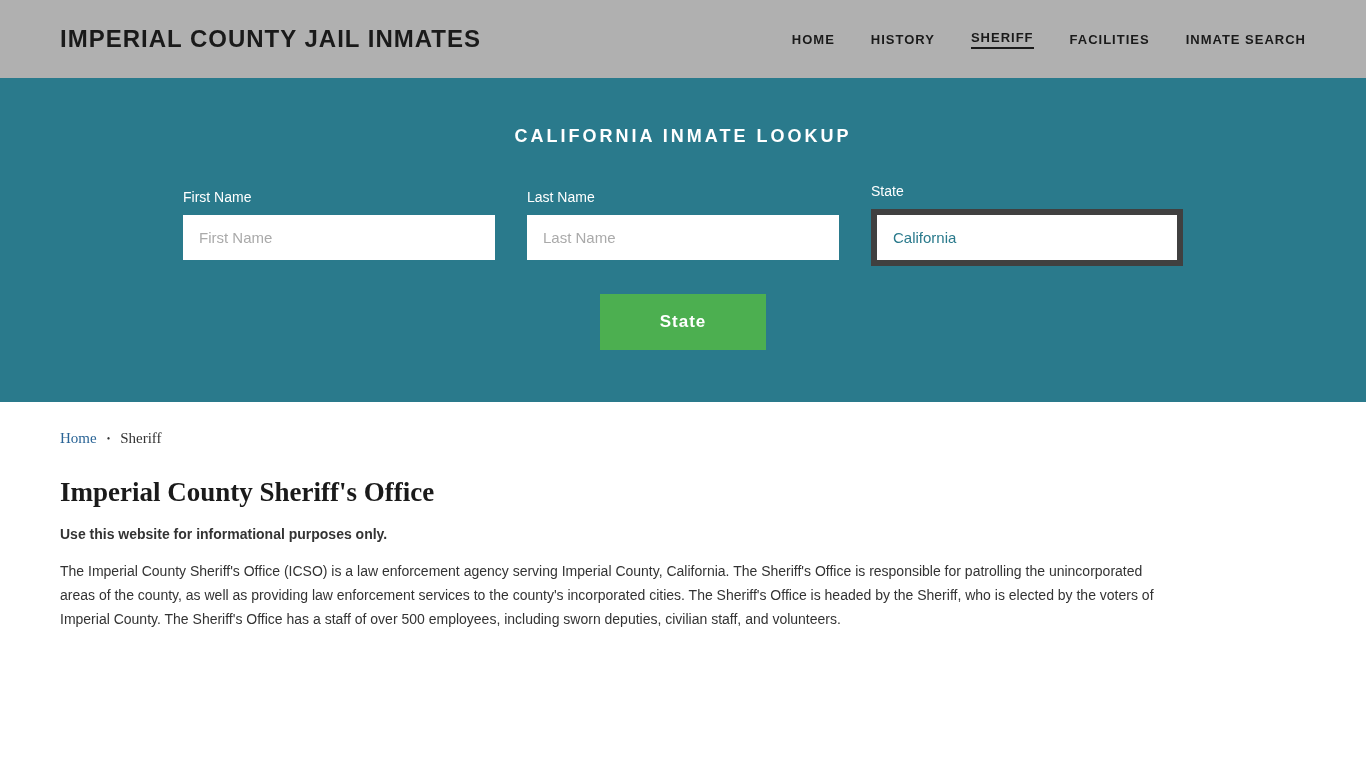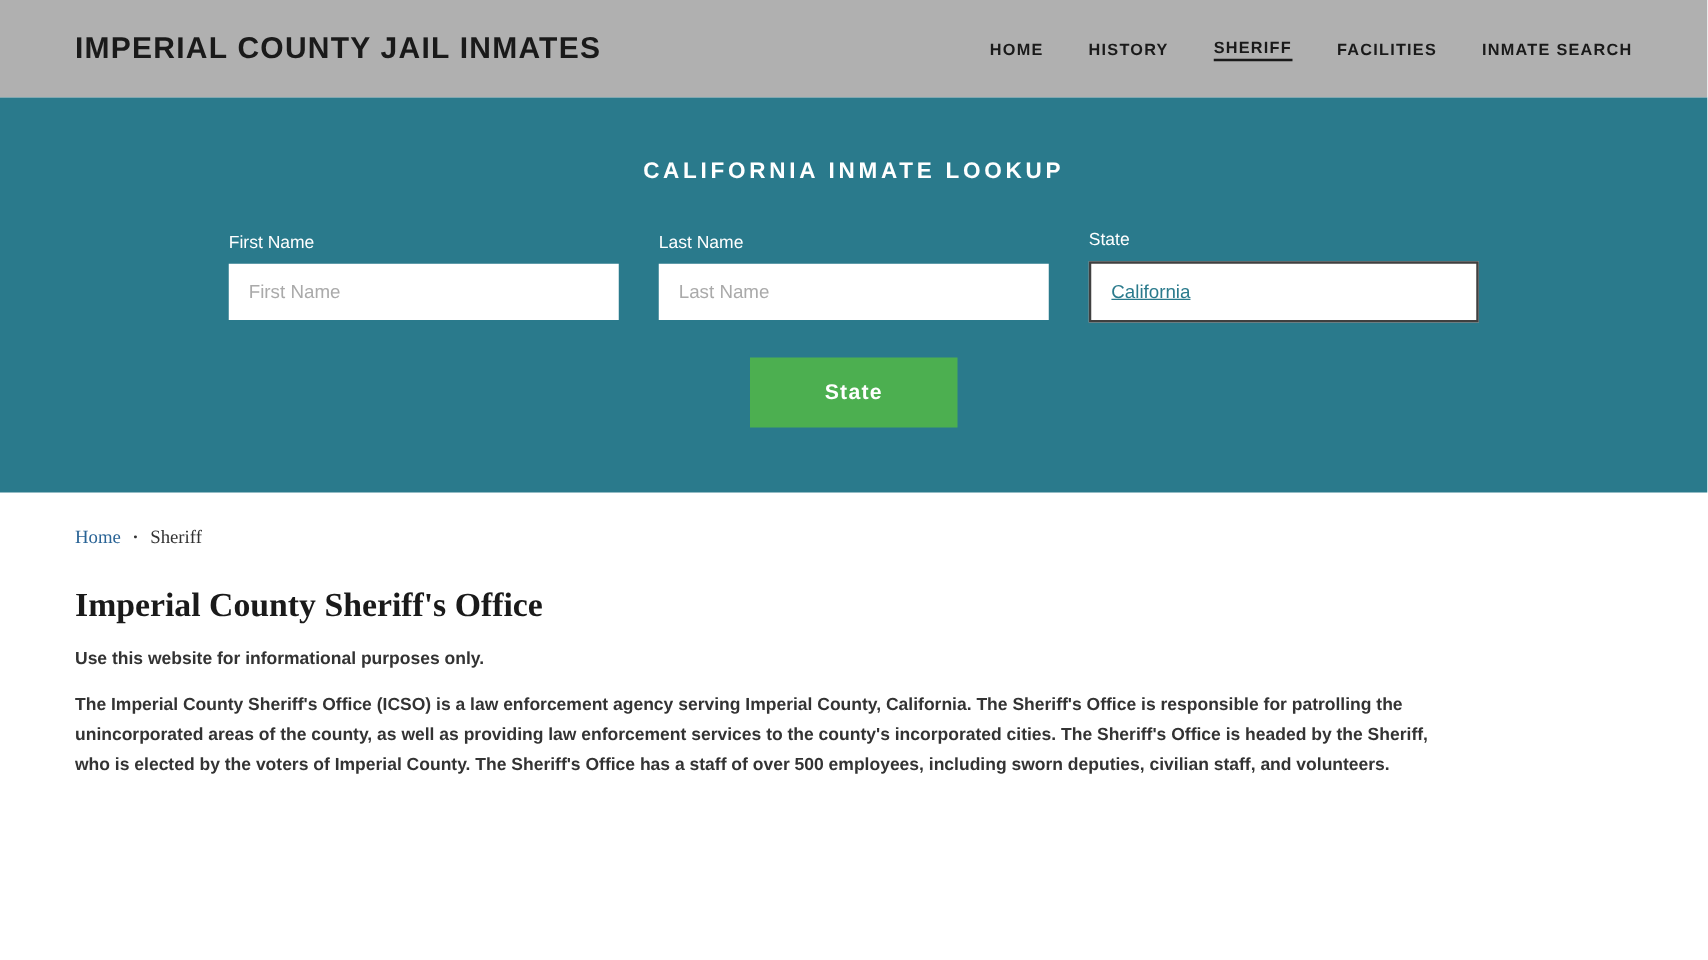--- a/index.html
+++ b/index.html
@@ -114,22 +114,21 @@
       background: #fff;
     }
 
     .form-input::placeholder {
       color: #aaa;
     }
 
     .form-input.state-input {
       color: #2a7a8c;
       font-weight: 500;
-      border: 2px solid #404040;
-      text-decoration: underline;
+      border: 6px solid #404040;
     }
 
     .search-btn {
       background: #4caf50;
       color: #fff;
       border: none;
       padding: 18px 60px;
       font-size: 17px;
       font-family: Arial, sans-serif;
       font-weight: 600;
@@ -183,21 +182,21 @@
       font-size: 14px;
       font-weight: 700;
       color: #333;
       margin-bottom: 18px;
       margin-top: 16px;
     }
 
     .description {
       font-family: Arial, sans-serif;
       font-size: 14px;
-      font-weight: 700;
+      font-weight: 400;
       color: #333;
       line-height: 1.7;
       max-width: 1100px;
     }
   </style>
 </head>
 <body>
 
 <header class="header">
   <div class="site-title">IMPERIAL COUNTY JAIL INMATES</div>

